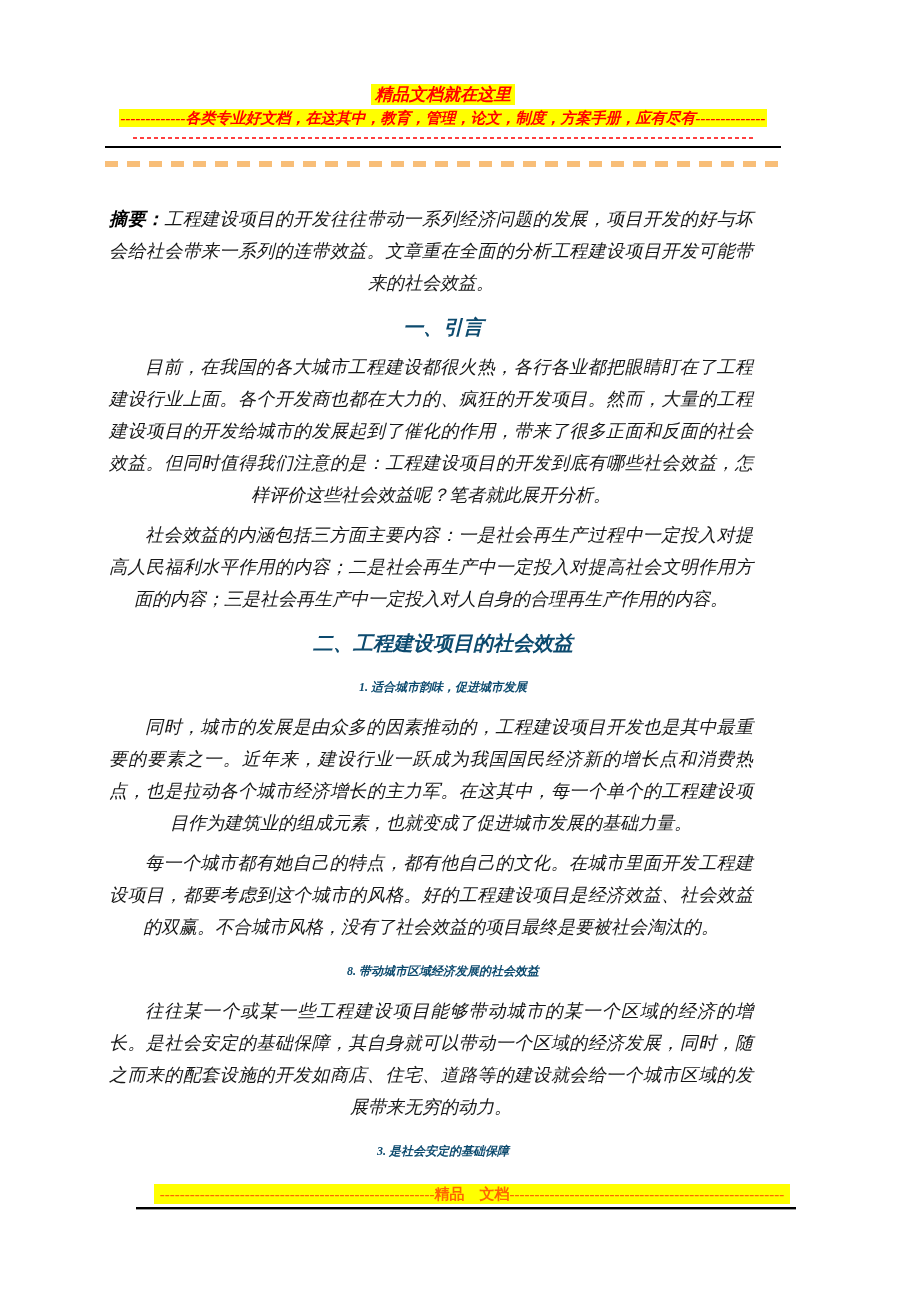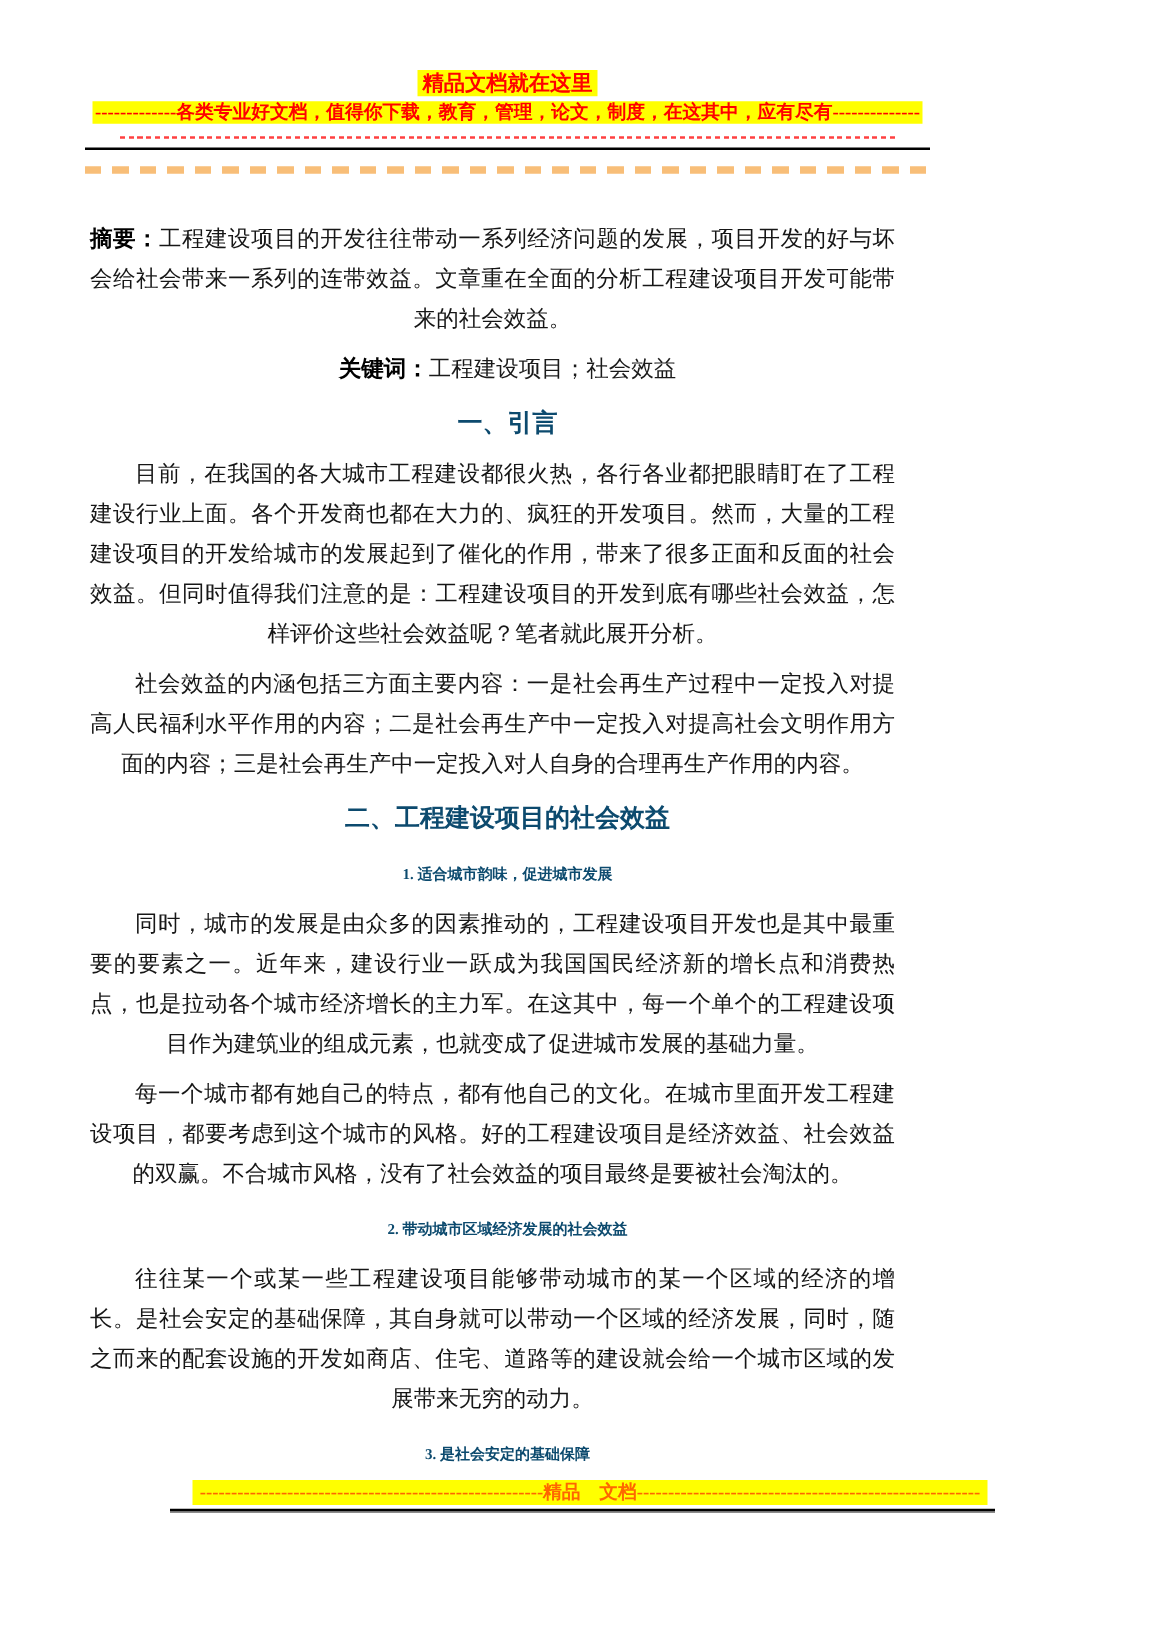--- a/index.html
+++ b/index.html
@@ -7,22 +7,23 @@
     width: 920px;
     height: 1302px;
     background: #ffffff;
     position: relative;
     font-family: "Liberation Serif", "DejaVu Serif", serif;
     color: #1a1a1a;
     overflow: hidden;
   }
   .content {
     width: 676px;
-    margin-left: 68px;
-    padding-top: 56px;
+    margin-left: 105px;
+    padding-top: 84px;
+    font-style: italic;
   }
   
   .promo-top { text-align: center; font-size: 17px; font-weight: bold; line-height: 21px; }
   .promo-top .hl { background: #FFFF00; color: #FF0000; padding: 1px 4px; }
   .promo-band { text-align: center; margin-top: 3px; font-size: 15px; font-weight: bold; line-height: 20px; }
   .promo-band .hl { background: #FFFF00; color: #FF0000; padding: 1px 2px; white-space: nowrap; }
   .red-dash {
     height: 2px;
     margin: 9px 26px 0 28px;
     background: repeating-linear-gradient(90deg, #FF4040 0 4px, transparent 4px 7px);
@@ -95,51 +96,50 @@
 </head>
 <body>
 
 <div class="content">
 
   <div class="promo-top">
     <span class="hl">精品文档就在这里</span>
   </div>
 
   <div class="promo-band">
-    <span class="hl">-------------各类专业好文档，值得你下载，教育，管理，论文，制度，在这其中，应有尽有--------------</span>
+    <span class="hl">-------------各类专业好文档，在这其中，教育，管理，论文，制度，方案手册，应有尽有--------------</span>
   </div>
 
   <div class="red-dash"></div>
 
   <div class="black-hr"></div>
 
   <div class="title-box">
     <div class="tan-dash"></div>
     <div class="tan-dash"></div>
   </div>
 
   <p class="para abstract"><span class="lead-label">摘要：</span><span>工程建设项目的开发往往带动一系列经济问题的发展，项目开发的好与坏会给社会带来一系列的连带效益。文章重在全面的分析工程建设项目开发可能带来的社会效益。</span></p>
 
-  <div class="kw-line"><span class="lead-label">关键词：</span><span>工程建设项目；社会效益</span></div>
 
   <div class="sec-heading">一、引言</div>
 
   <p class="para indent">目前，在我国的各大城市工程建设都很火热，各行各业都把眼睛盯在了工程建设行业上面。各个开发商也都在大力的、疯狂的开发项目。然而，大量的工程建设项目的开发给城市的发展起到了催化的作用，带来了很多正面和反面的社会效益。但同时值得我们注意的是：工程建设项目的开发到底有哪些社会效益，怎样评价这些社会效益呢？笔者就此展开分析。</p>
 
   <p class="para indent">社会效益的内涵包括三方面主要内容：一是社会再生产过程中一定投入对提高人民福利水平作用的内容；二是社会再生产中一定投入对提高社会文明作用方面的内容；三是社会再生产中一定投入对人自身的合理再生产作用的内容。</p>
 
   <div class="sec-heading">二、工程建设项目的社会效益</div>
 
   <div class="sub-heading">1. 适合城市韵味，促进城市发展</div>
 
   <p class="para indent">同时，城市的发展是由众多的因素推动的，工程建设项目开发也是其中最重要的要素之一。近年来，建设行业一跃成为我国国民经济新的增长点和消费热点，也是拉动各个城市经济增长的主力军。在这其中，每一个单个的工程建设项目作为建筑业的组成元素，也就变成了促进城市发展的基础力量。</p>
 
   <p class="para indent">每一个城市都有她自己的特点，都有他自己的文化。在城市里面开发工程建设项目，都要考虑到这个城市的风格。好的工程建设项目是经济效益、社会效益的双赢。不合城市风格，没有了社会效益的项目最终是要被社会淘汰的。</p>
 
-  <div class="sub-heading">2. 带动城市区域经济发展的社会效益</div>
+  <div class="sub-heading">8. 带动城市区域经济发展的社会效益</div>
 
   <p class="para indent">往往某一个或某一些工程建设项目能够带动城市的某一个区域的经济的增长。是社会安定的基础保障，其自身就可以带动一个区域的经济发展，同时，随之而来的配套设施的开发如商店、住宅、道路等的建设就会给一个城市区域的发展带来无穷的动力。</p>
 
   <div class="sub-heading">3. 是社会安定的基础保障</div>
 
 </div>
 
 <div class="footer">
   <span class="footer-band">-------------------------------------------------------精品　文档-------------------------------------------------------</span>
   <div class="footer-hr"></div>

